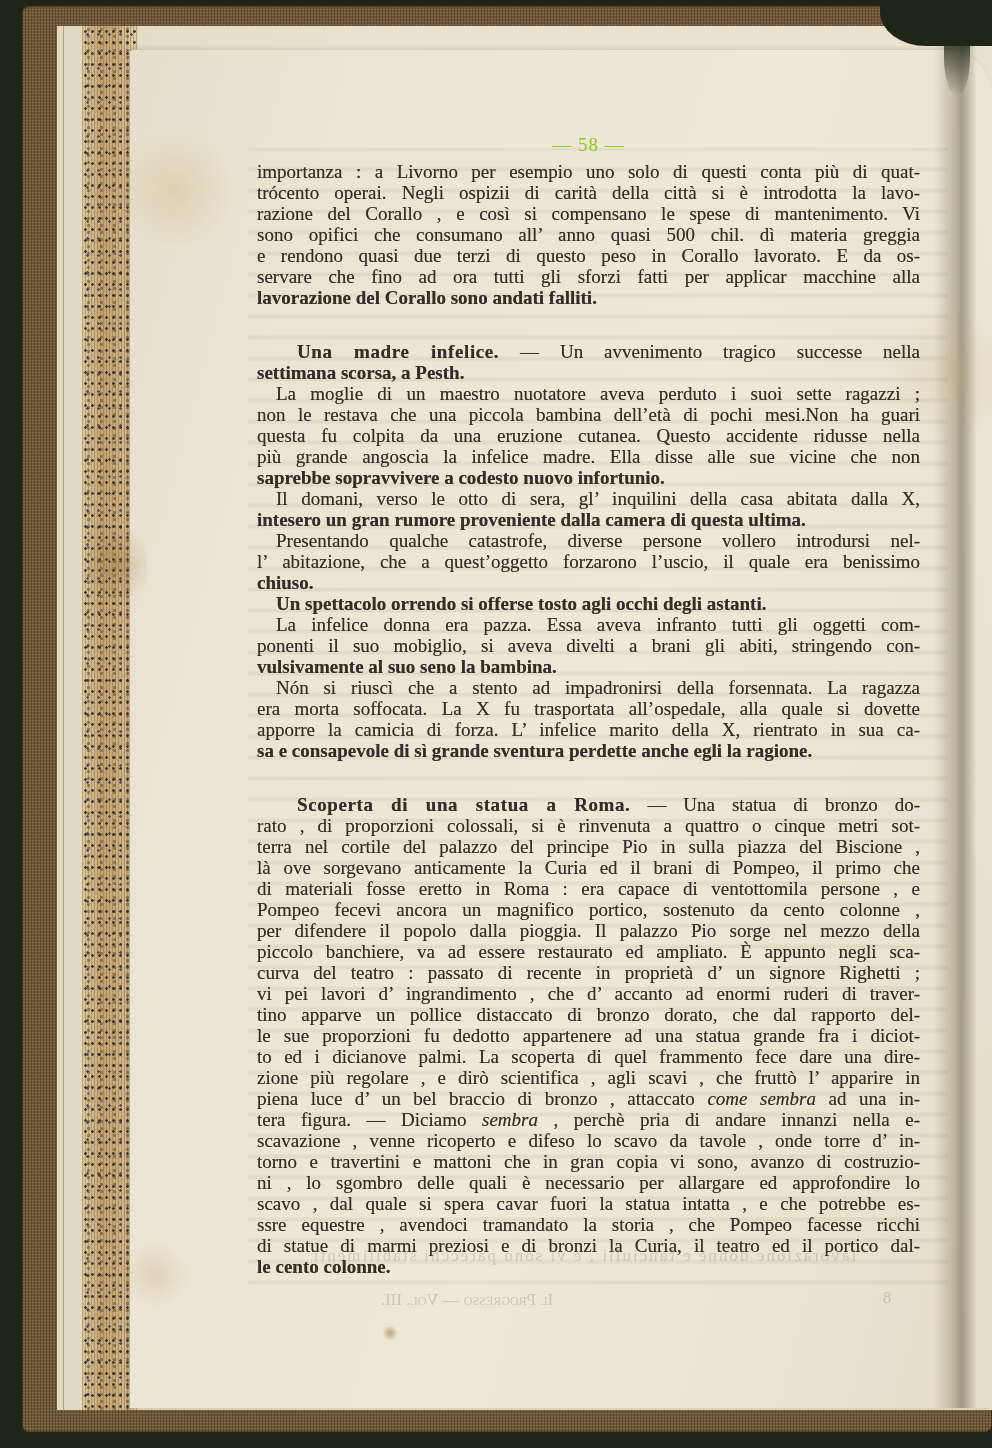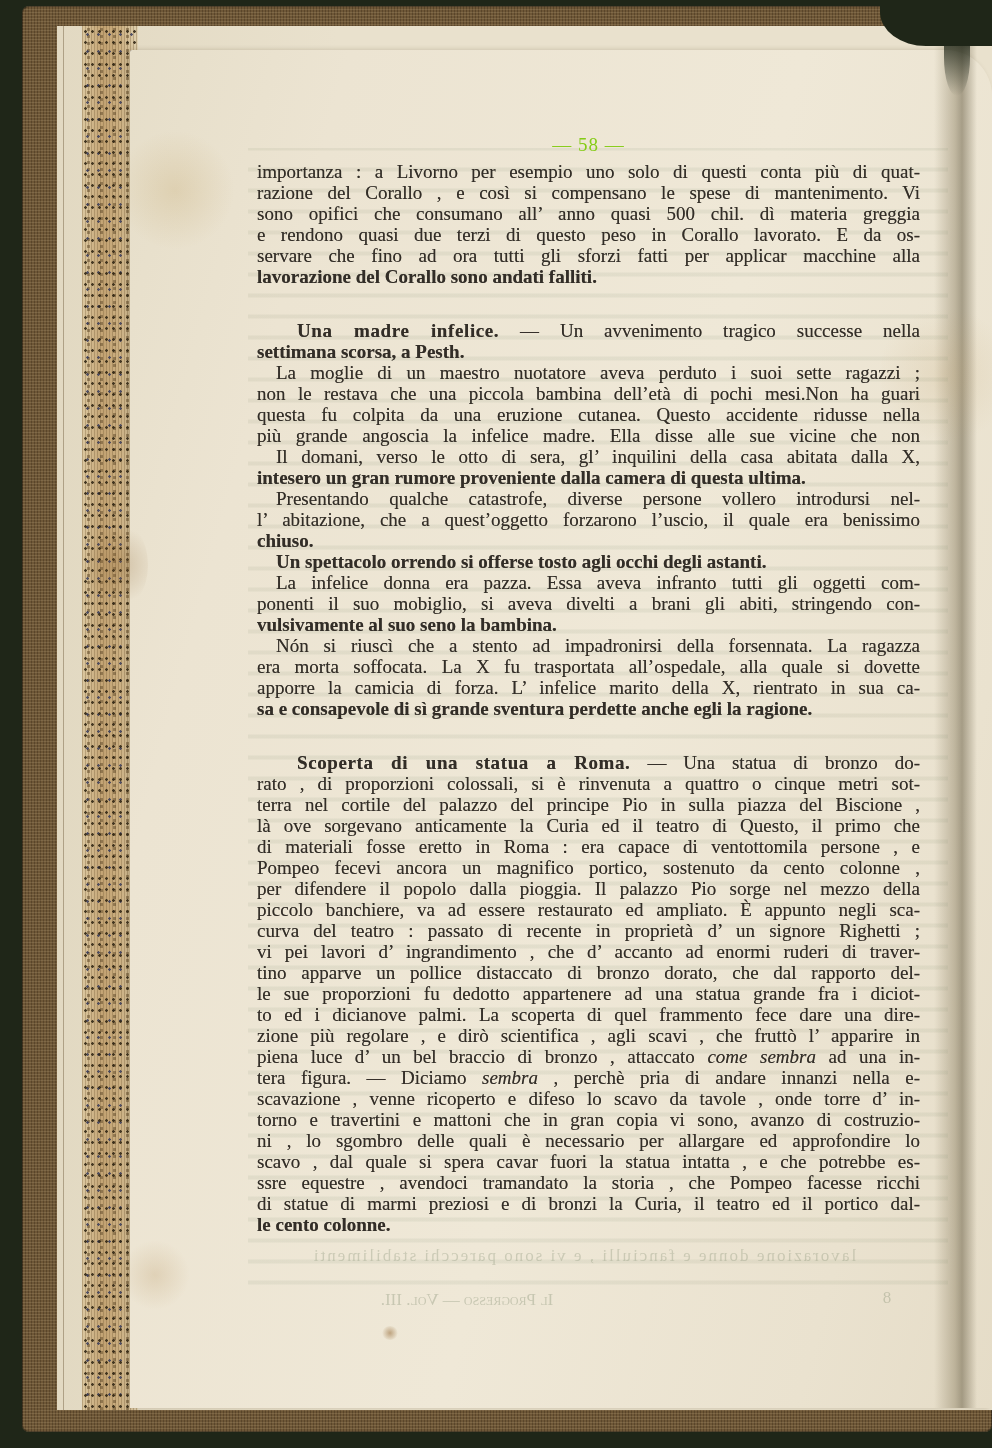--- a/index.html
+++ b/index.html
@@ -125,37 +125,39 @@
 <div class="abs stain s3"></div>
 <div class="abs stain s4"></div>
 <div class="abs stain s5"></div>
 <div class="abs ghost-lines"></div>
 
 <div class="abs page-number">— 58 —</div>
 <div class="abs text-block">
     <div class="section">
       <div>
         <div class="line"><span>importanza : a Livorno per esempio uno solo di questi conta più di quat-</span></div>
+        <div class="line"><span>trócento operai. Negli ospizii di carità della città si è introdotta la lavo-</span></div>
         <div class="line"><span>razione del Corallo , e così si compensano le spese di mantenimento. Vi</span></div>
         <div class="line"><span>sono opifici che consumano all’ anno quasi 500 chil. dì materia greggia</span></div>
         <div class="line"><span>e rendono quasi due terzi di questo peso in Corallo lavorato. E da os-</span></div>
         <div class="line"><span>servare che fino ad ora tutti gli sforzi fatti per applicar macchine alla</span></div>
         <div class="line last"><span>lavorazione del Corallo sono andati falliti.</span></div>
       </div>
     </div>
     <div class="section">
       <div>
         <div class="line first-indent"><span class="bold">Una madre infelice.</span><span> — Un avvenimento tragico successe nella</span></div>
         <div class="line last"><span>settimana scorsa, a Pesth.</span></div>
       </div>
       <div>
         <div class="line first-indent"><span>La moglie di un maestro nuotatore aveva perduto i suoi sette ragazzi ;</span></div>
         <div class="line"><span>non le restava che una piccola bambina dell’età di pochi mesi.Non ha guari</span></div>
         <div class="line"><span>questa fu colpita da una eruzione cutanea. Questo accidente ridusse nella</span></div>
         <div class="line"><span>più grande angoscia la infelice madre. Ella disse alle sue vicine che non</span></div>
+        <div class="line last"><span>saprebbe sopravvivere a codesto nuovo infortunio.</span></div>
       </div>
       <div>
         <div class="line first-indent"><span>Il domani, verso le otto di sera, gl’ inquilini della casa abitata dalla X,</span></div>
         <div class="line last"><span>intesero un gran rumore proveniente dalla camera di questa ultima.</span></div>
       </div>
       <div>
         <div class="line first-indent"><span>Presentando qualche catastrofe, diverse persone vollero introdursi nel-</span></div>
         <div class="line"><span>l’ abitazione, che a quest’oggetto forzarono l’uscio, il quale era benissimo</span></div>
         <div class="line last"><span>chiuso.</span></div>
       </div>
@@ -172,21 +174,21 @@
         <div class="line"><span>era morta soffocata. La X fu trasportata all’ospedale, alla quale si dovette</span></div>
         <div class="line"><span>apporre la camicia di forza. L’ infelice marito della X, rientrato in sua ca-</span></div>
         <div class="line last"><span>sa e consapevole di sì grande sventura perdette anche egli la ragione.</span></div>
       </div>
     </div>
     <div class="section">
       <div>
         <div class="line first-indent"><span class="bold">Scoperta di una statua a Roma.</span><span> — Una statua di bronzo do-</span></div>
         <div class="line"><span>rato , di proporzioni colossali, si è rinvenuta a quattro o cinque metri sot-</span></div>
         <div class="line"><span>terra nel cortile del palazzo del principe Pio in sulla piazza del Biscione ,</span></div>
-        <div class="line"><span>là ove sorgevano anticamente la Curia ed il teatro di Questo, il primo che</span></div>
+        <div class="line"><span>là ove sorgevano anticamente la Curia ed il brani di Pompeo, il primo che</span></div>
         <div class="line"><span>di materiali fosse eretto in Roma : era capace di ventottomila persone , e</span></div>
         <div class="line"><span>Pompeo fecevi ancora un magnifico portico, sostenuto da cento colonne ,</span></div>
         <div class="line"><span>per difendere il popolo dalla pioggia. Il palazzo Pio sorge nel mezzo della</span></div>
         <div class="line"><span>piccolo banchiere, va ad essere restaurato ed ampliato. È appunto negli sca-</span></div>
         <div class="line"><span>curva del teatro : passato di recente in proprietà d’ un signore Righetti ;</span></div>
         <div class="line"><span>vi pei lavori d’ ingrandimento , che d’ accanto ad enormi ruderi di traver-</span></div>
         <div class="line"><span>tino apparve un pollice distaccato di bronzo dorato, che dal rapporto del-</span></div>
         <div class="line"><span>le sue proporzioni fu dedotto appartenere ad una statua grande fra i diciot-</span></div>
         <div class="line"><span>to ed i dicianove palmi. La scoperta di quel frammento fece dare una dire-</span></div>
         <div class="line"><span>zione più regolare , e dirò scientifica , agli scavi , che fruttò l’ apparire in</span></div>

